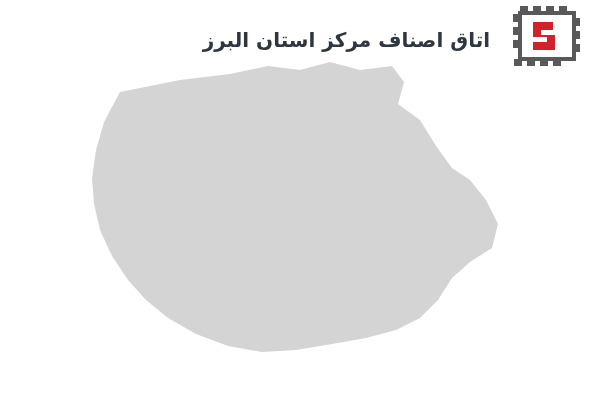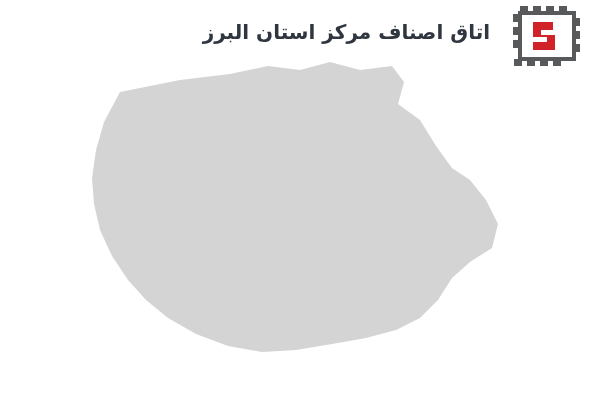--- a/index.html
+++ b/index.html
@@ -29,21 +29,21 @@
   }
   .map-wrap svg {
     display: block;
     width: 600px;
     height: 400px;
   }
 
   
   .header-title {
     position: absolute;
-    top: 20px;
+    top: 28px;
     right: 110px;
     font-size: 20px;
     font-weight: bold;
     color: #2f3640;
     letter-spacing: 0px;
     direction: rtl;
     white-space: nowrap;
     z-index: 6;
   }
   .logo {

